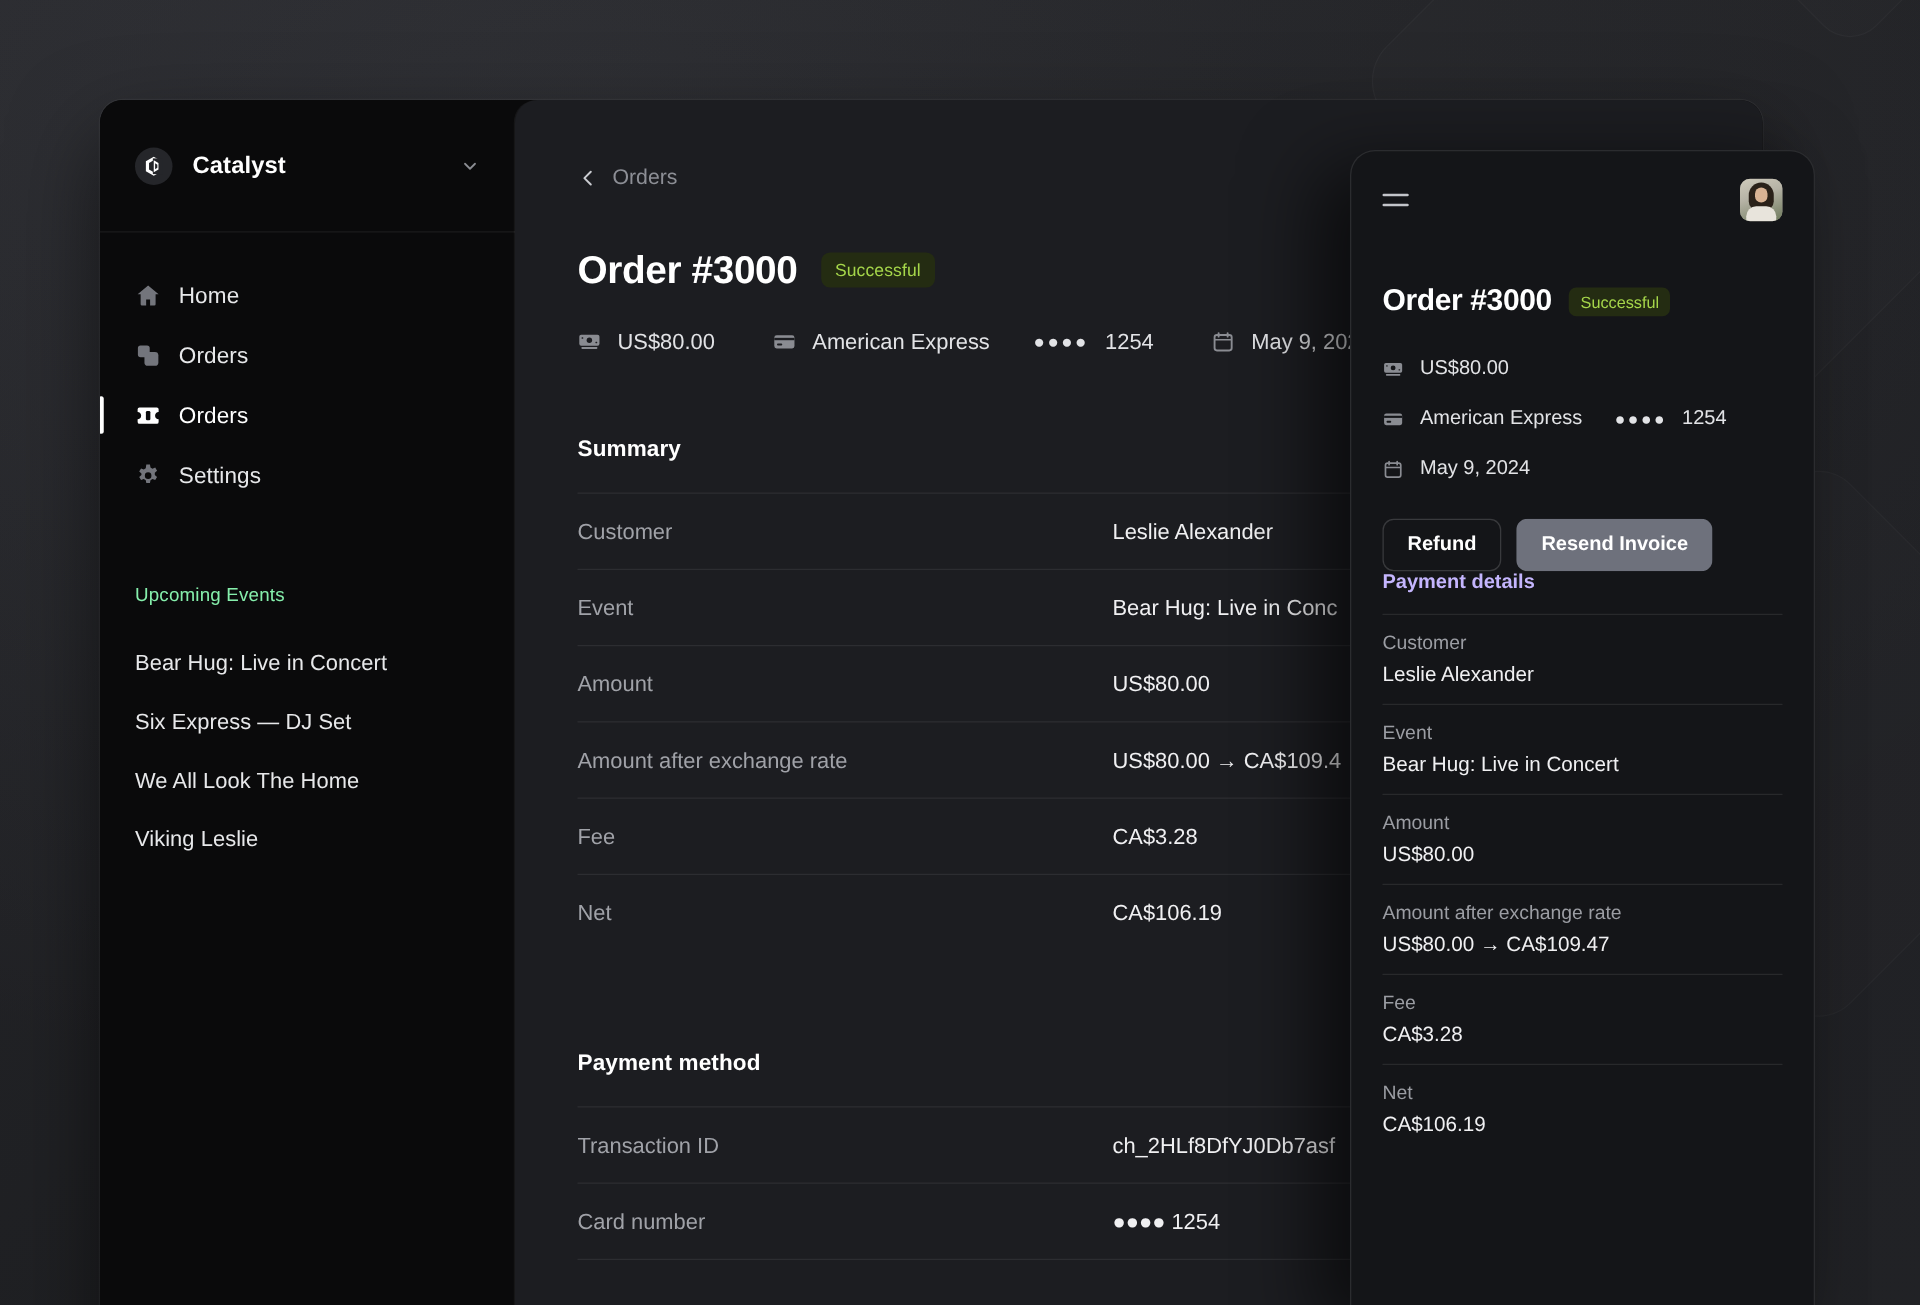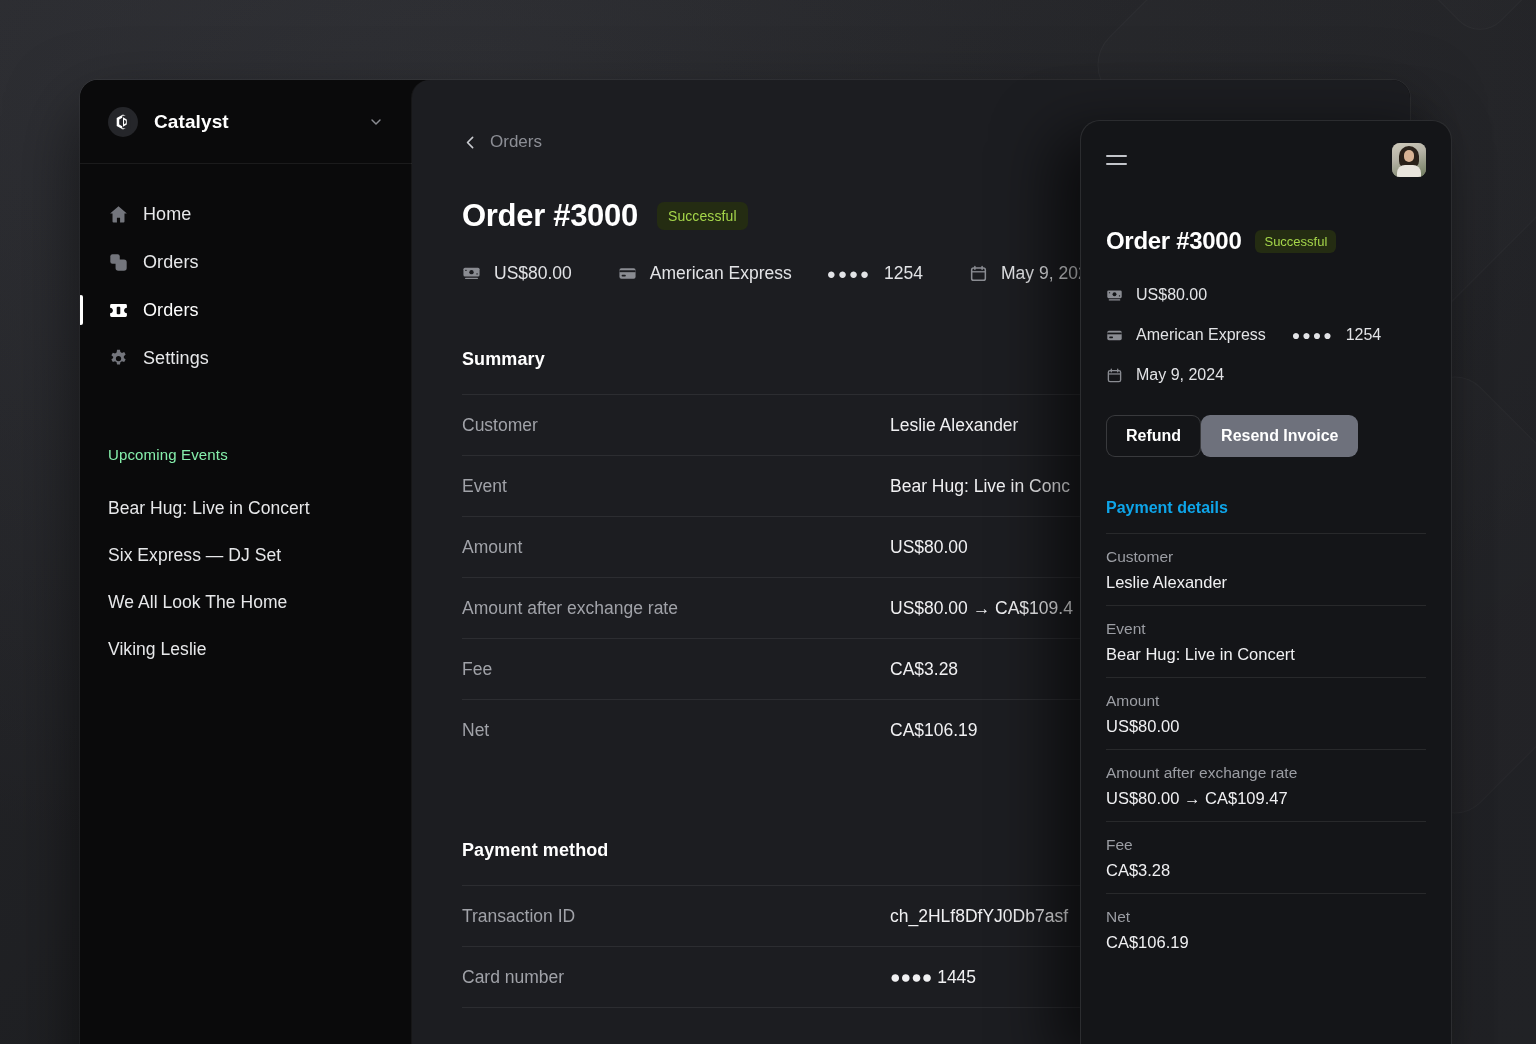--- a/index.html
+++ b/index.html
@@ -62,21 +62,21 @@
 
   
   .sidebar {
     width: 332px;
     flex: 0 0 332px;
     background: #0a0a0b;
     position: relative;
     padding-top: 0;
   }
   .sb-header {
-    height: 84px;
+    height: 106px;
     display: flex;
     align-items: center;
     padding: 0 28px;
     border-bottom: 1px solid rgba(255,255,255,0.07);
   }
   .logo-badge {
     width: 30px; height: 30px;
     border-radius: 50%;
     background: #25262a;
     display: flex; align-items: center; justify-content: center;
@@ -257,30 +257,30 @@
     padding: 4px 9px; border-radius: 6px; white-space: nowrap;
   }
   .mp-meta { margin-top: 20px; }
   .mp-meta-row {
     display: flex; align-items: center; gap: 12px;
     height: 40px; color: #e2e3e6; font-size: 16px; white-space: nowrap;
   }
   .mp-meta-row .mi { color: #8a8c92; display: flex; align-items: center; width: 18px; flex: 0 0 18px;}
   .mp-dots { letter-spacing: 2px; font-size: 14px; margin-left: 14px; }
 
-  .mp-actions { display: flex; margin-top: 20px; }
+  .mp-actions { display: flex; gap: 12px; margin-top: 20px; }
   .btn {
     font-size: 16px; font-weight: 600; border-radius: 9px;
     padding: 11px 19px; cursor: pointer; white-space: nowrap;
     font-family: "Liberation Sans", sans-serif;
   }
   .btn-refund { background: #141518; color: #ffffff; border: 1px solid rgba(255,255,255,0.16); }
   .btn-resend { background: #6e717c; color: #ffffff; border: 1px solid transparent; }
 
-  .mp-section-title { font-size: 16px; font-weight: 700; color: #0ea5e9; margin-top: 42px; }
+  .mp-section-title { font-size: 16px; font-weight: 700; color: #c4b5fd; }
   .mp-dl { margin-top: 16px; }
   .mp-dl-row {
     border-top: 1px solid rgba(255,255,255,0.085);
     padding: 14px 0 13px 0;
     white-space: nowrap;
   }
   .mp-dl-row .dt { color: #9b9da3; font-size: 15.5px; }
   .mp-dl-row .dd { color: #f0f0f2; font-size: 16.5px; margin-top: 7px; }
 </style>
 </head>
@@ -452,21 +452,21 @@
       </div>
 
       <div class="section-title pm">Payment method</div>
       <div class="dl">
         <div class="dl-row">
           <div class="dt">Transaction ID</div>
           <div class="dd">ch_2HLf8DfYJ0Db7asf</div>
         </div>
         <div class="dl-row">
           <div class="dt">Card number</div>
-          <div class="dd">●●●● 1445</div>
+          <div class="dd">●●●● 1254</div>
         </div>
         <div class="dl-row"></div>
       </div>
     </div>
   </div>
 
   <div class="mobile-panel">
 
     <div class="mp-topbar">
       <div class="hamburger">

